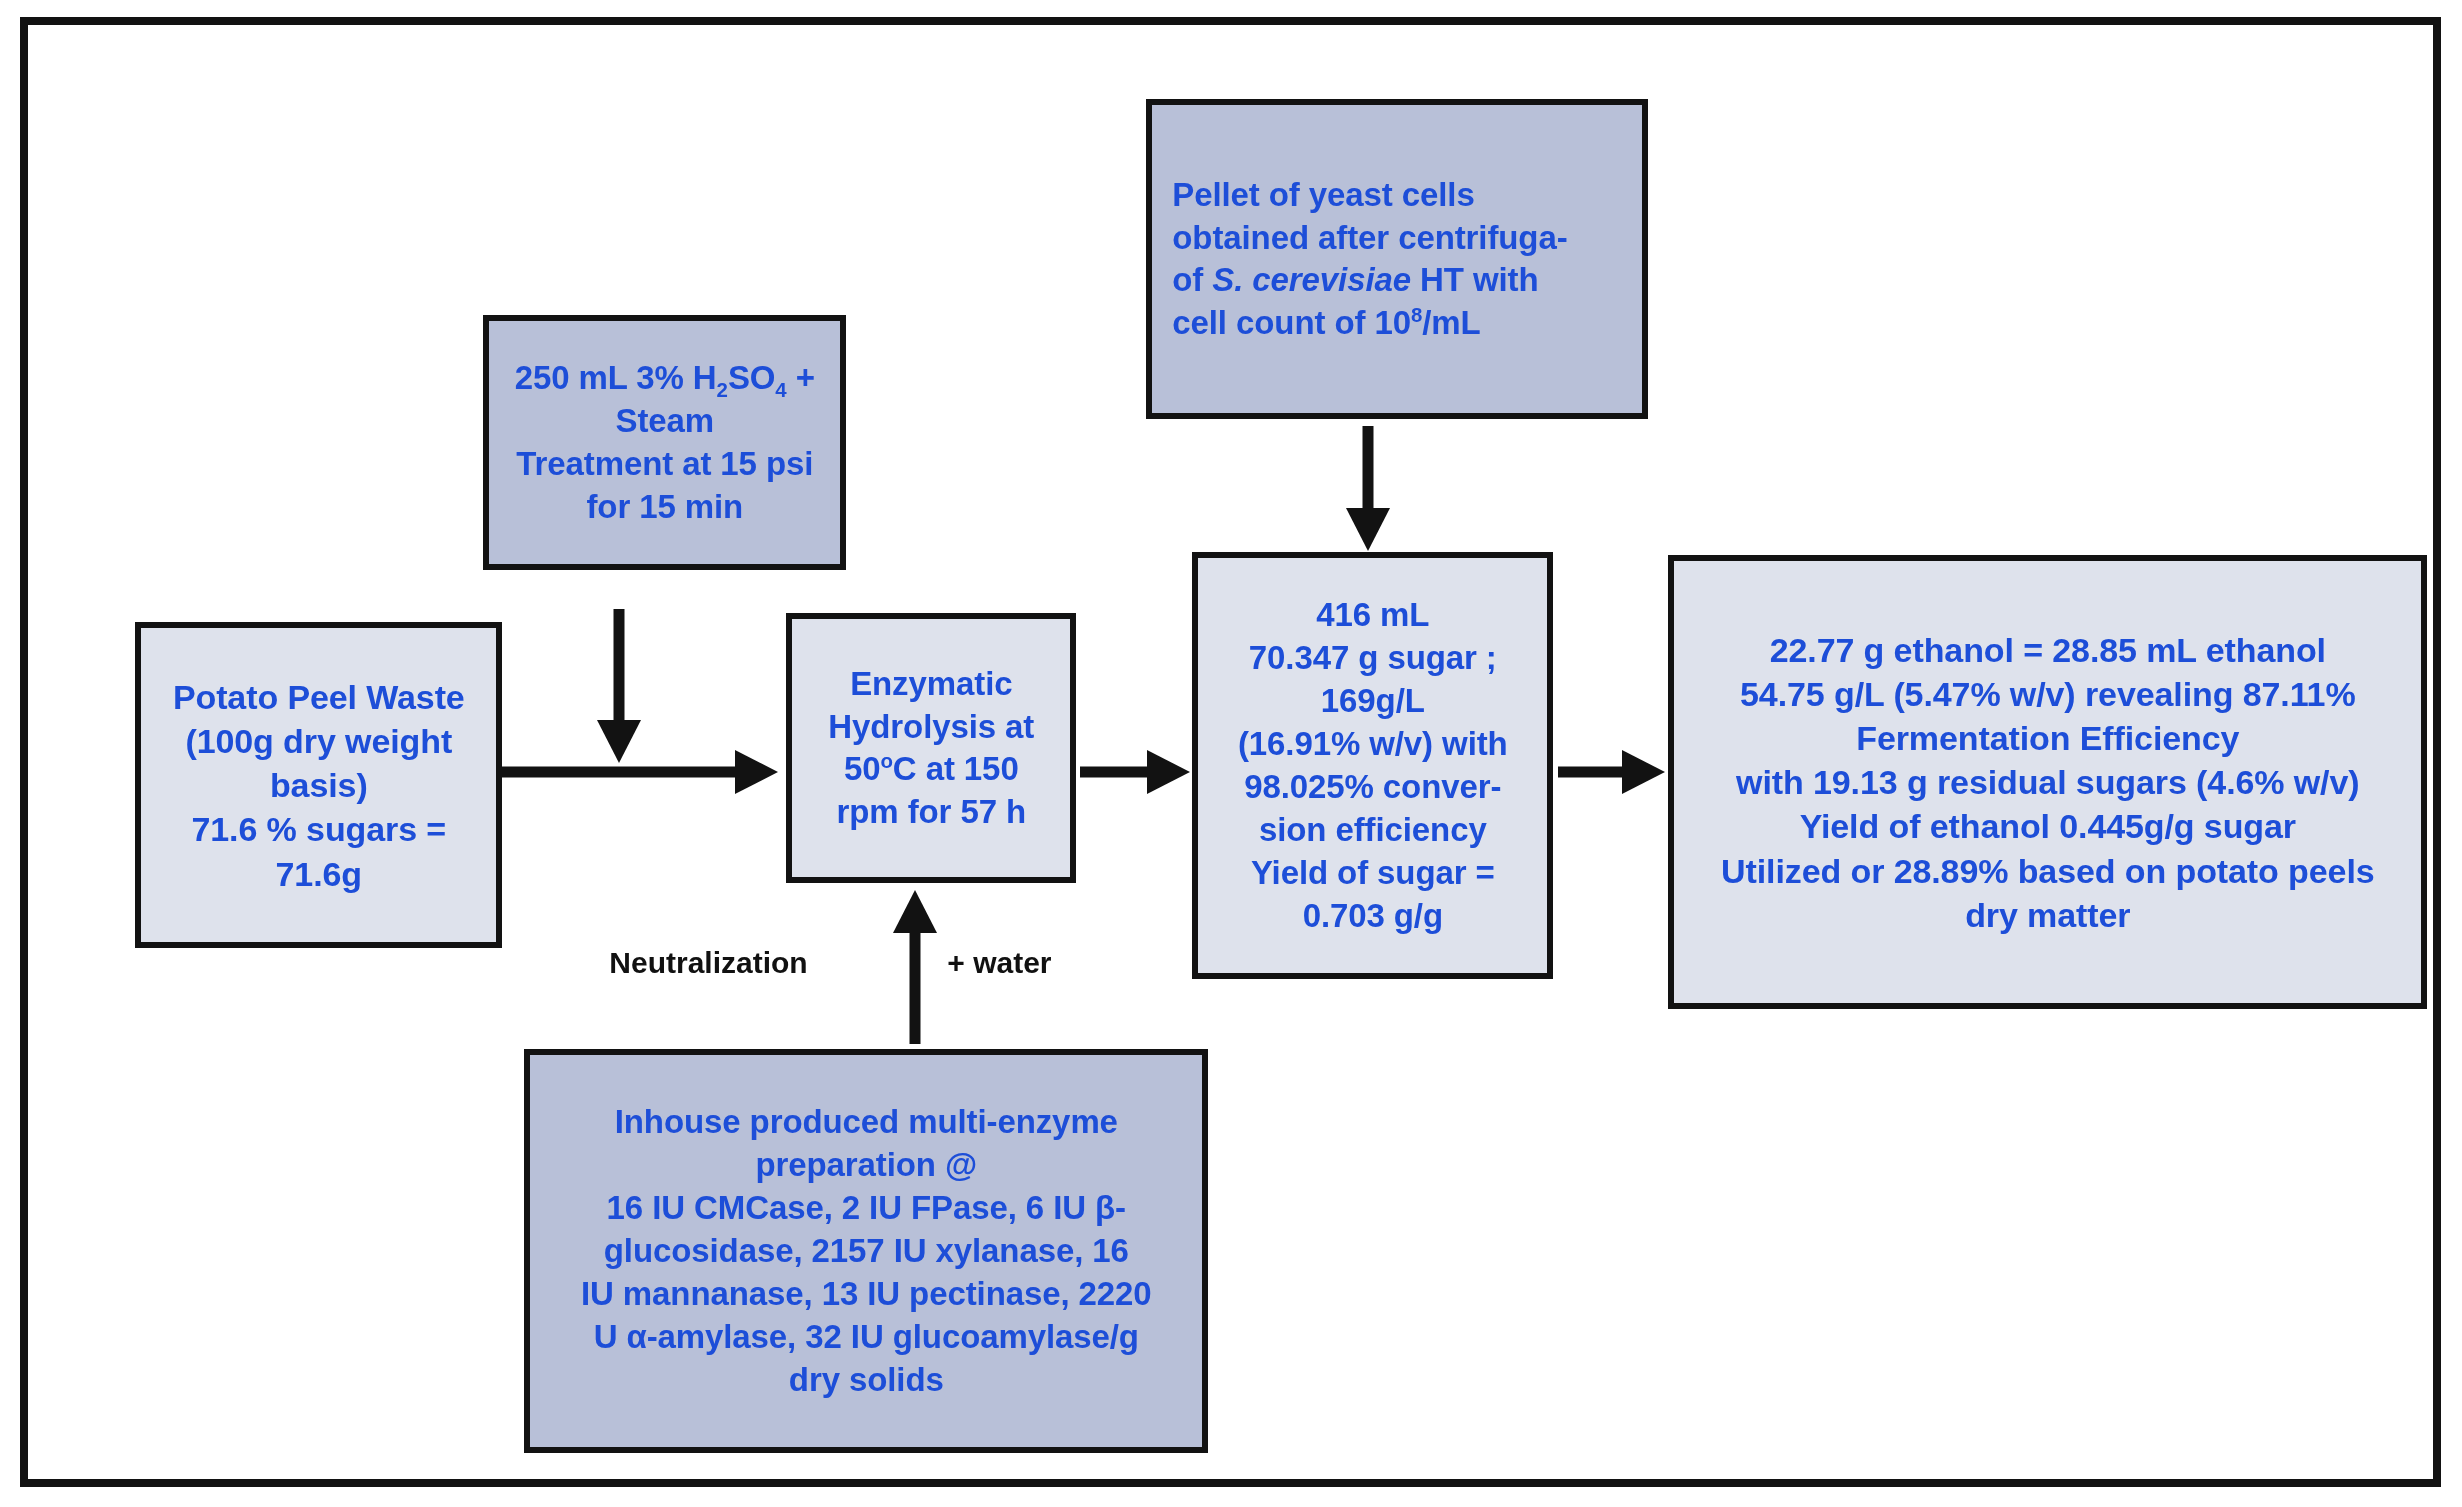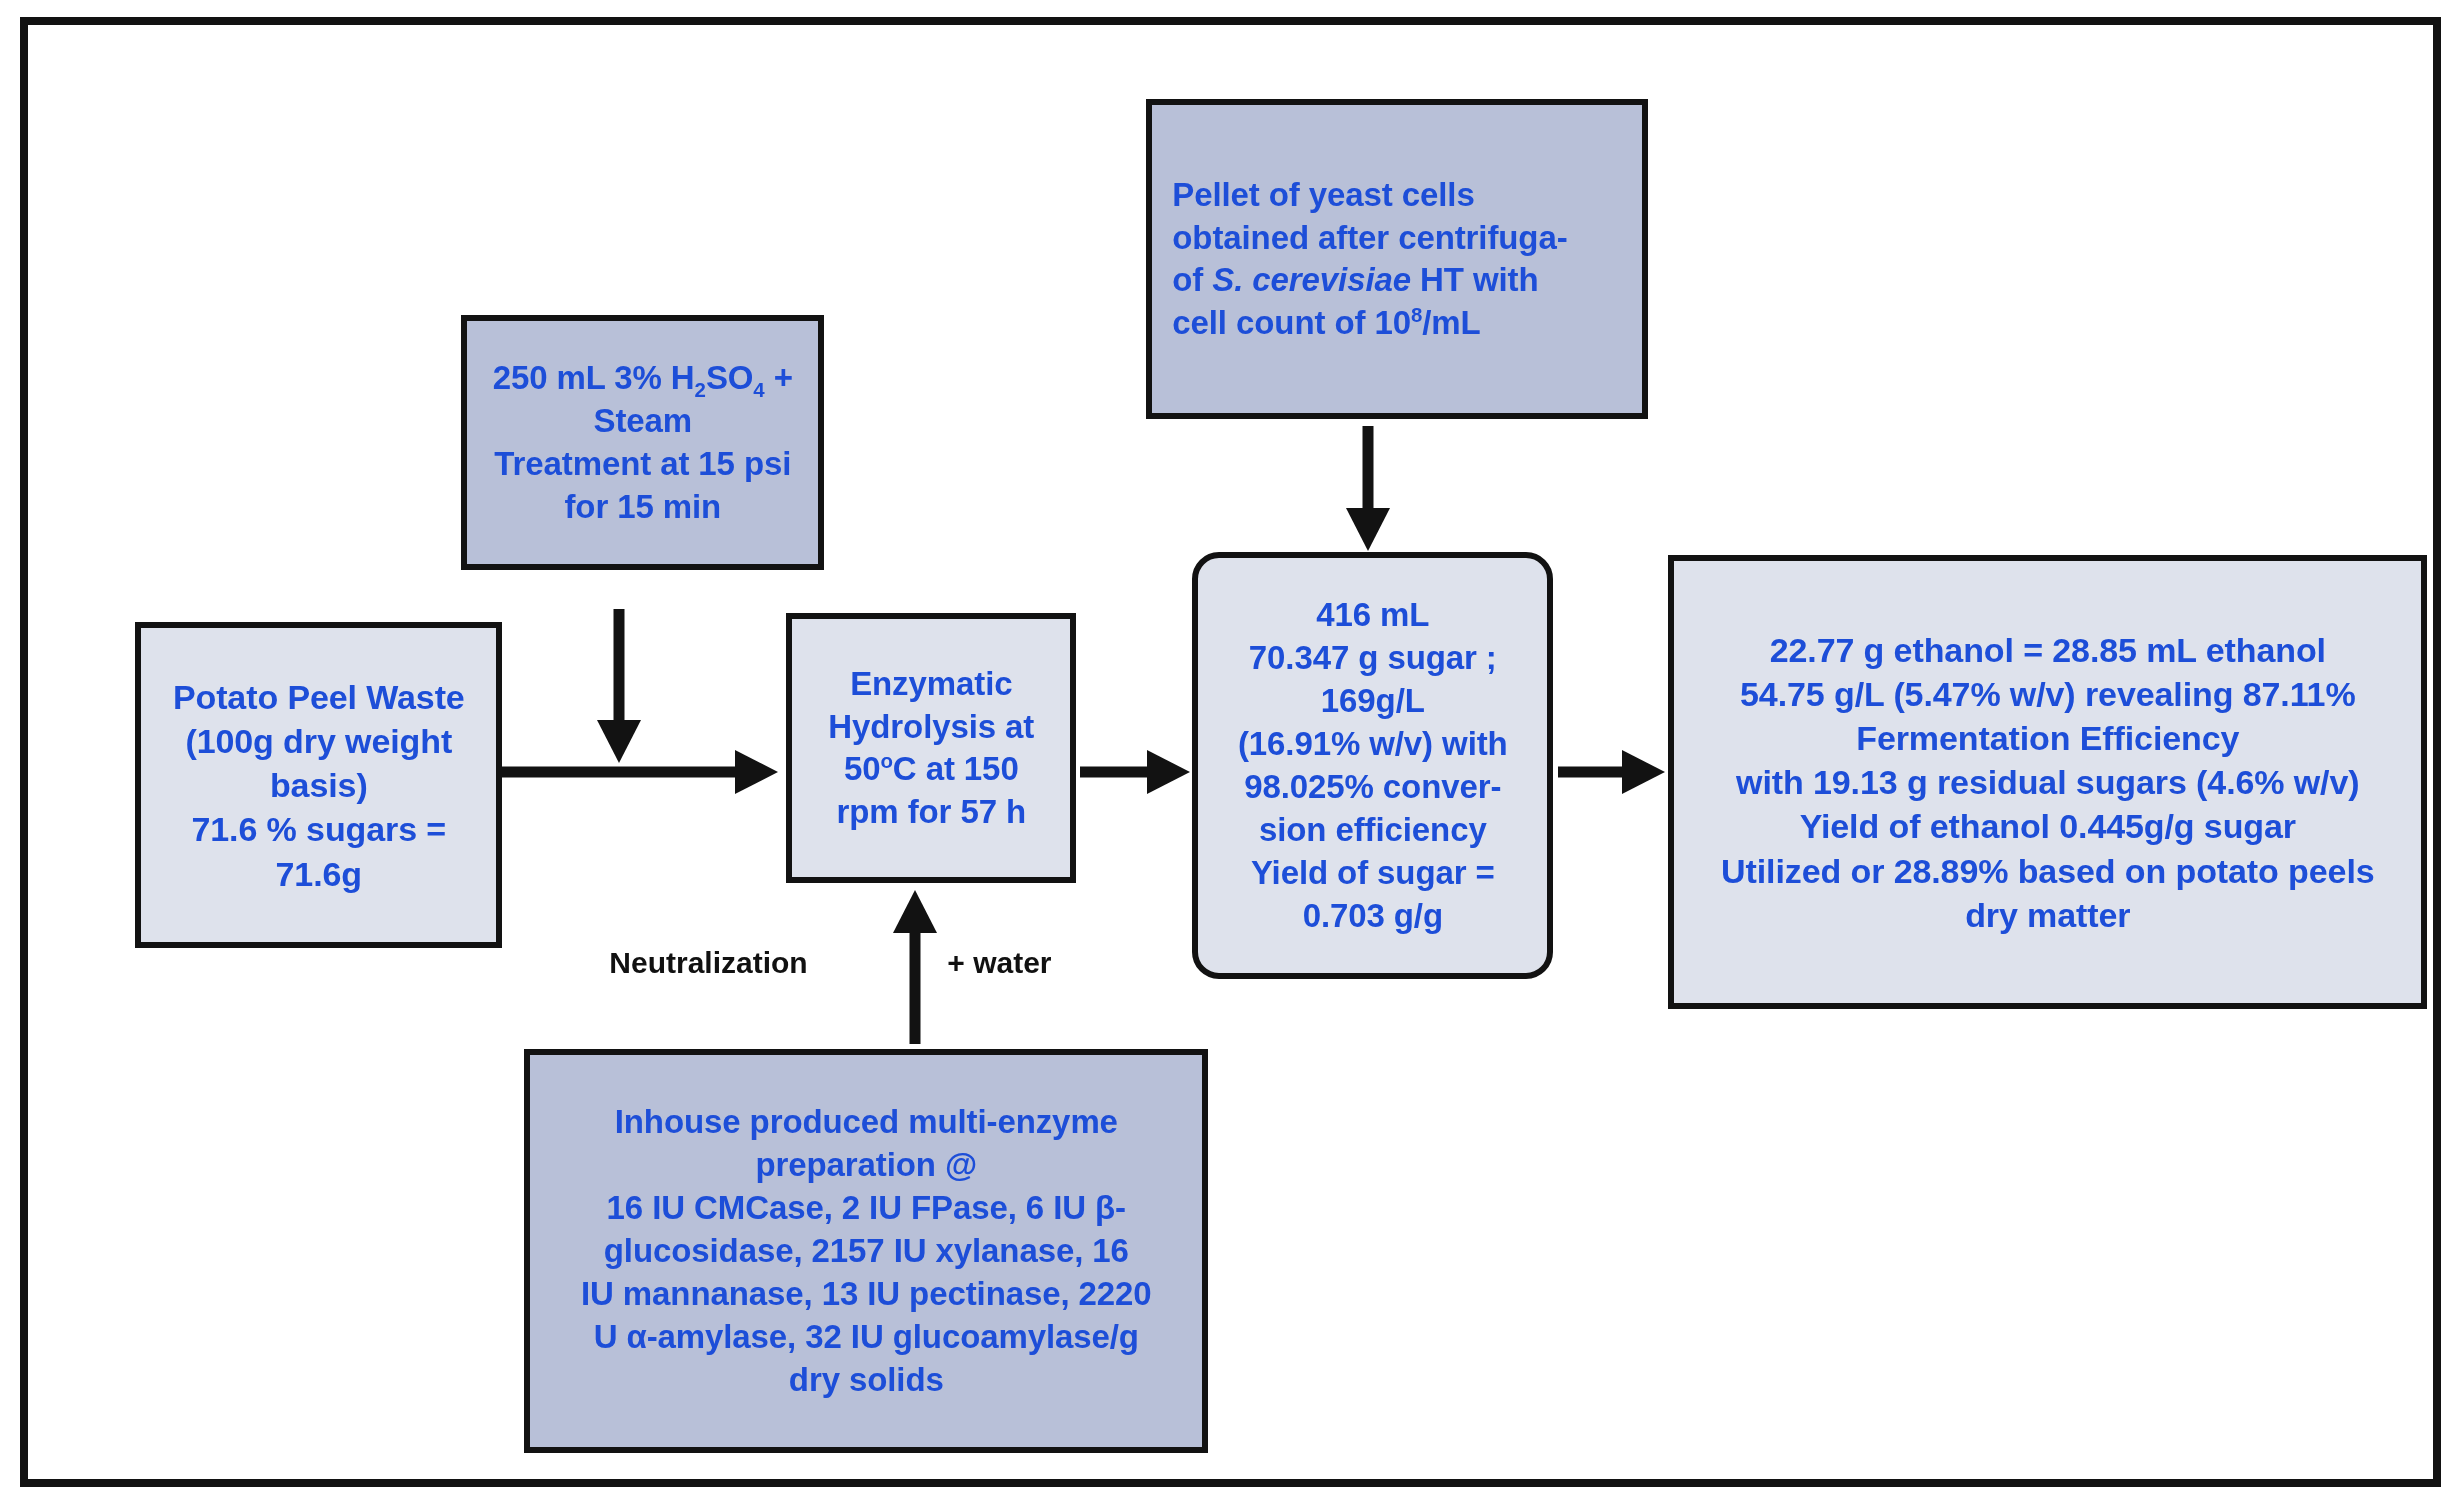--- a/index.html
+++ b/index.html
@@ -44,21 +44,21 @@
     font-weight: bold;
     line-height: 1.30;
     letter-spacing: -0.1px;
   }
   .fill-dark { background: #b8c0d8; }
   .fill-light { background: #dee2ec; }
   .node .ln { display: block; white-space: nowrap; }
 
   
   #node-acid {
-    left: 433px; top: 290px; width: 363px; height: 255px;
+    left: 455px; top: 290px; width: 363px; height: 255px;
     font-size: 33px;
     padding: 0 10.5px;
   }
   #node-yeast {
     left: 1118px; top: 74px; width: 502px; height: 320px;
     font-size: 33px;
     align-items: flex-start;
     text-align: left;
     padding: 15px 17.4px 15px 20px;
     justify-content: center;
@@ -71,21 +71,20 @@
   }
   #node-hydrolysis {
     left: 758px; top: 588px; width: 290px; height: 270px;
     font-size: 33px;
     padding: 0 20px;
   }
   #node-hydrolysate {
     left: 1164px; top: 527px; width: 361px; height: 427px;
     font-size: 33px;
     padding: 0 7px;
-    border-radius: 27px;
   }
   #node-results {
     left: 1640px; top: 530px; width: 759px; height: 454px;
     font-size: 34px;
     padding: 0 12.8px;
   }
   #node-enzymes {
     left: 496px; top: 1024px; width: 684px; height: 404px;
     font-size: 33px;
     padding: 0 12.8px;

